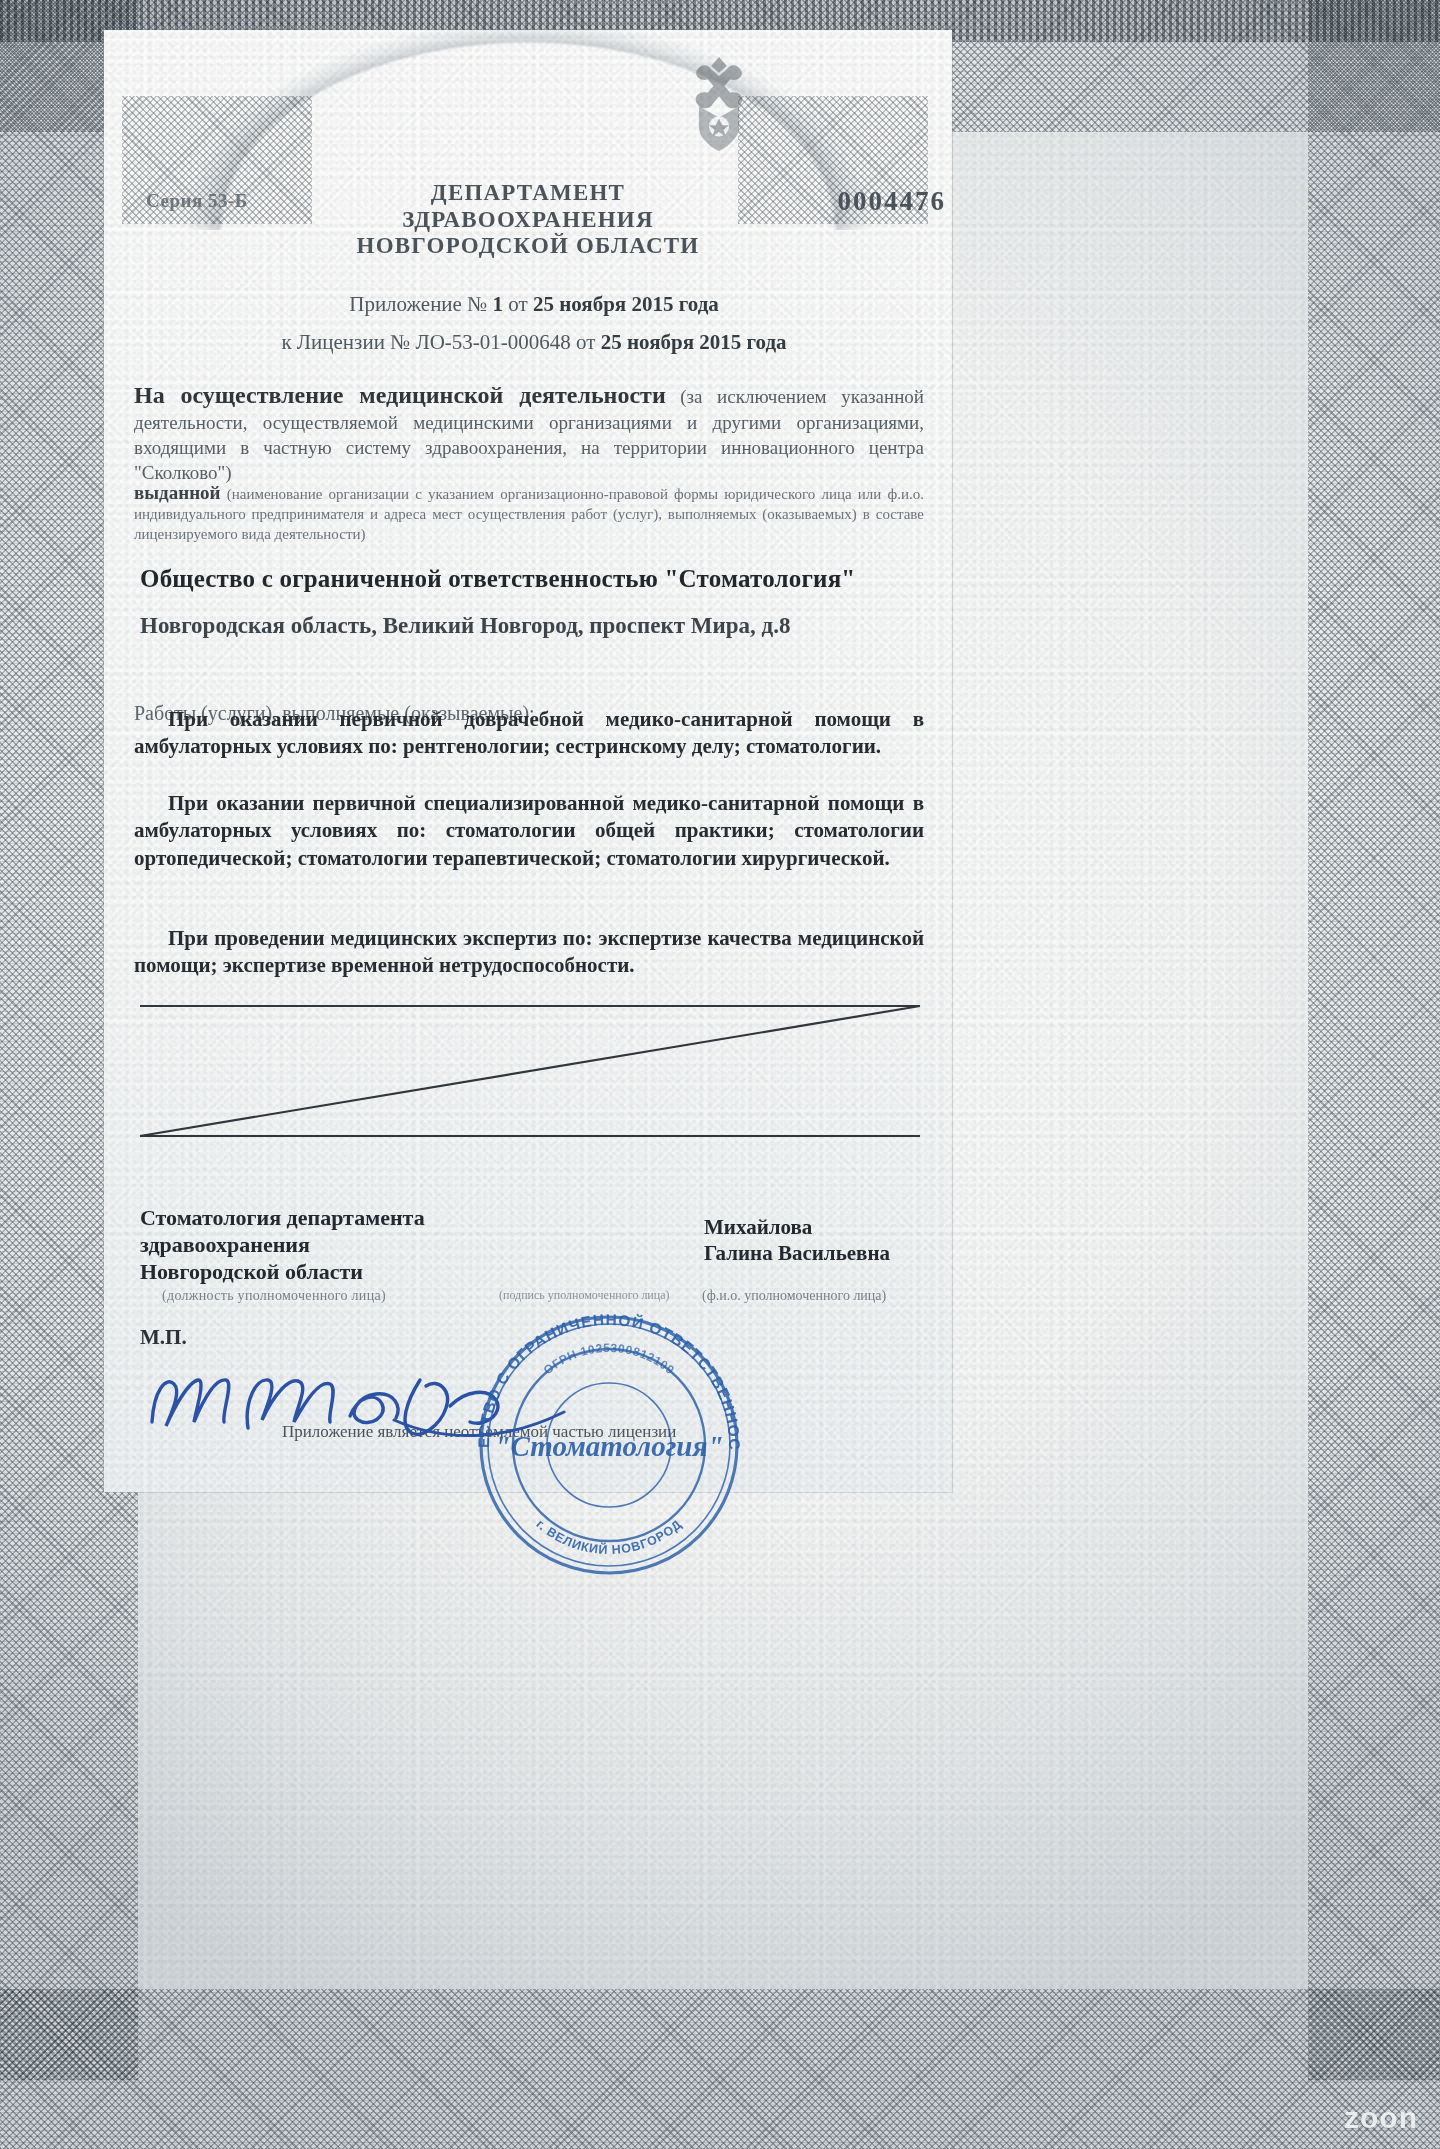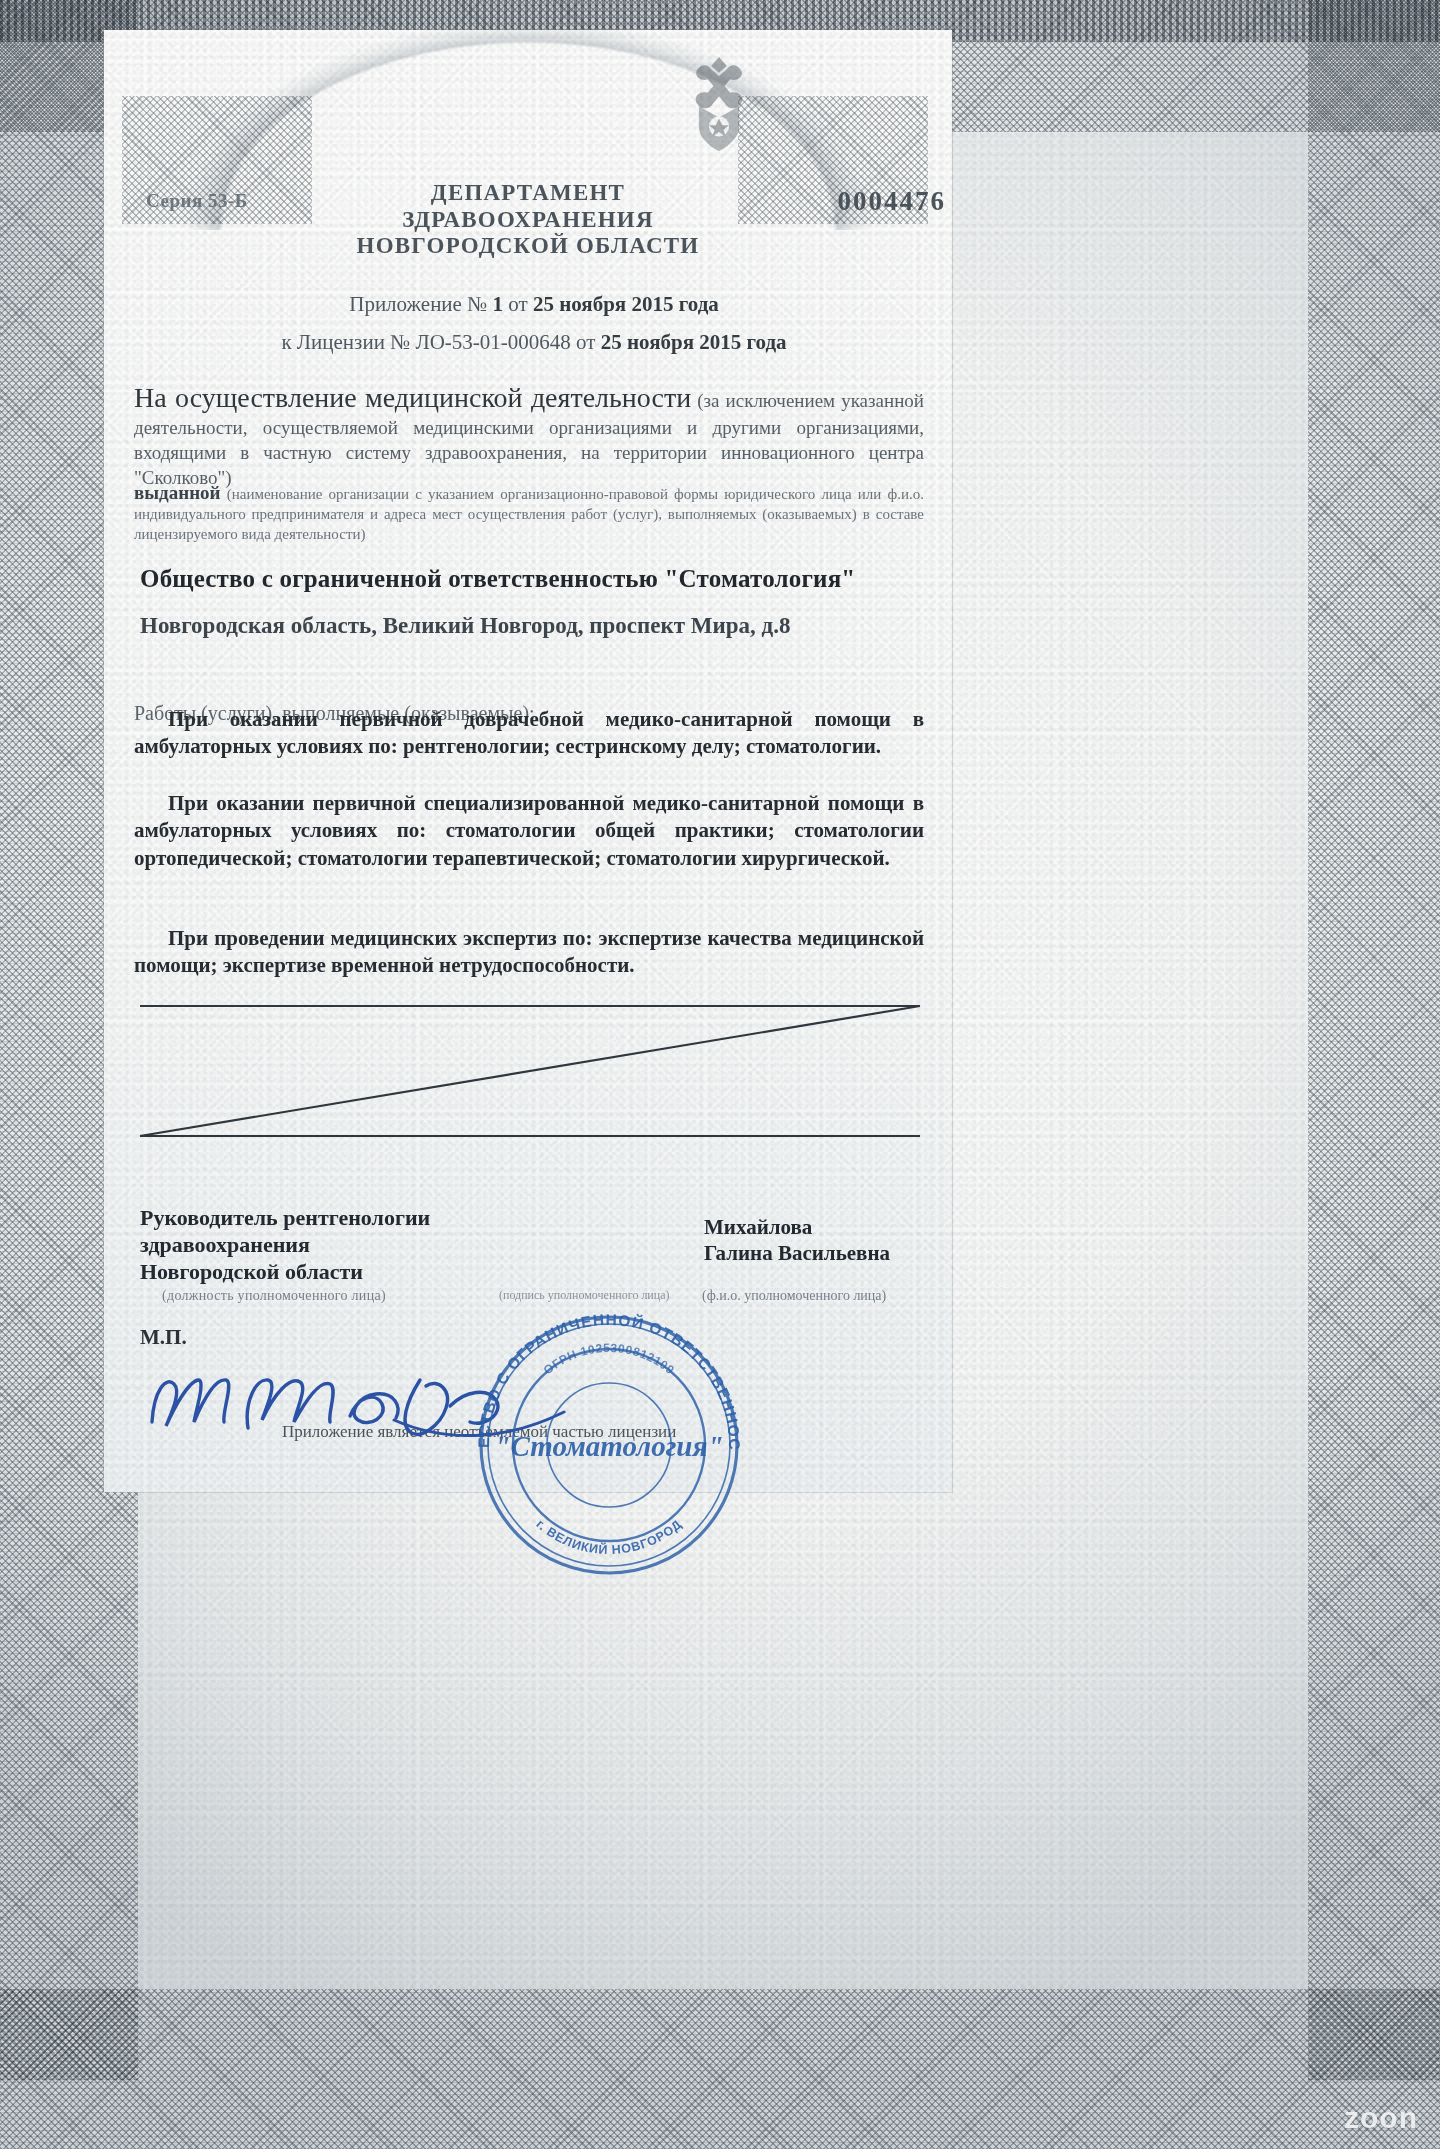--- a/index.html
+++ b/index.html
@@ -113,21 +113,21 @@
   #dl1 { top:262px; }
   #dl2 { top:300px; }
 
   .para {
     position:absolute; left:30px; width:790px;
     text-align:justify;
   }
   #p-activity {
     top:350px; font-size:19px; line-height:1.30; color:#575f66;
   }
-  #p-activity b { font-size:28px; font-weight:400; color:#2f363c; }
+  #p-activity b { font-size:24px; font-weight:700; color:#2f363c; }
 
   #p-issued {
     top:450px; font-size:15px; line-height:1.32; color:#6a727a;
   }
   #p-issued b { font-size:19px; font-weight:700; color:#3b434a; }
 
   #org {
     position:absolute; left:36px; top:535px; width:800px;
     font-size:25px; font-weight:700; color:#21272c; letter-spacing:.2px;
   }
@@ -261,21 +261,21 @@
     <div class="work" id="w2">При оказании первичной специализированной медико-санитарной помощи в амбулаторных условиях по: стоматологии общей практики; стоматологии ортопедической; стоматологии терапевтической; стоматологии хирургической.</div>
     <div class="work" id="w3">При проведении медицинских экспертиз по: экспертизе качества медицинской помощи; экспертизе временной нетрудоспособности.</div>
 
     <svg id="zlines" viewBox="0 0 792 150">
       <line x1="6" y1="6" x2="786" y2="6" stroke="#2f363c" stroke-width="2.2"></line>
       <line x1="786" y1="6" x2="6" y2="136" stroke="#2f363c" stroke-width="2.2"></line>
       <line x1="6" y1="136" x2="786" y2="136" stroke="#2f363c" stroke-width="2.2"></line>
     </svg>
 
     <div id="sigtitle">
-        <div>Руководитель рентгенологии</div>
+        <div>Стоматология департамента</div>
         <div>здравоохранения</div>
         <div>Новгородской области</div>
       </div>
     <div id="sigtitle-cap">(должность уполномоченного лица)</div>
     <div id="sigmid-cap">(подпись уполномоченного лица)</div>
     <div id="signame">
         <div>Михайлова</div>
         <div>Галина Васильевна</div>
       </div>
     <div id="signame-cap">(ф.и.о. уполномоченного лица)</div>

